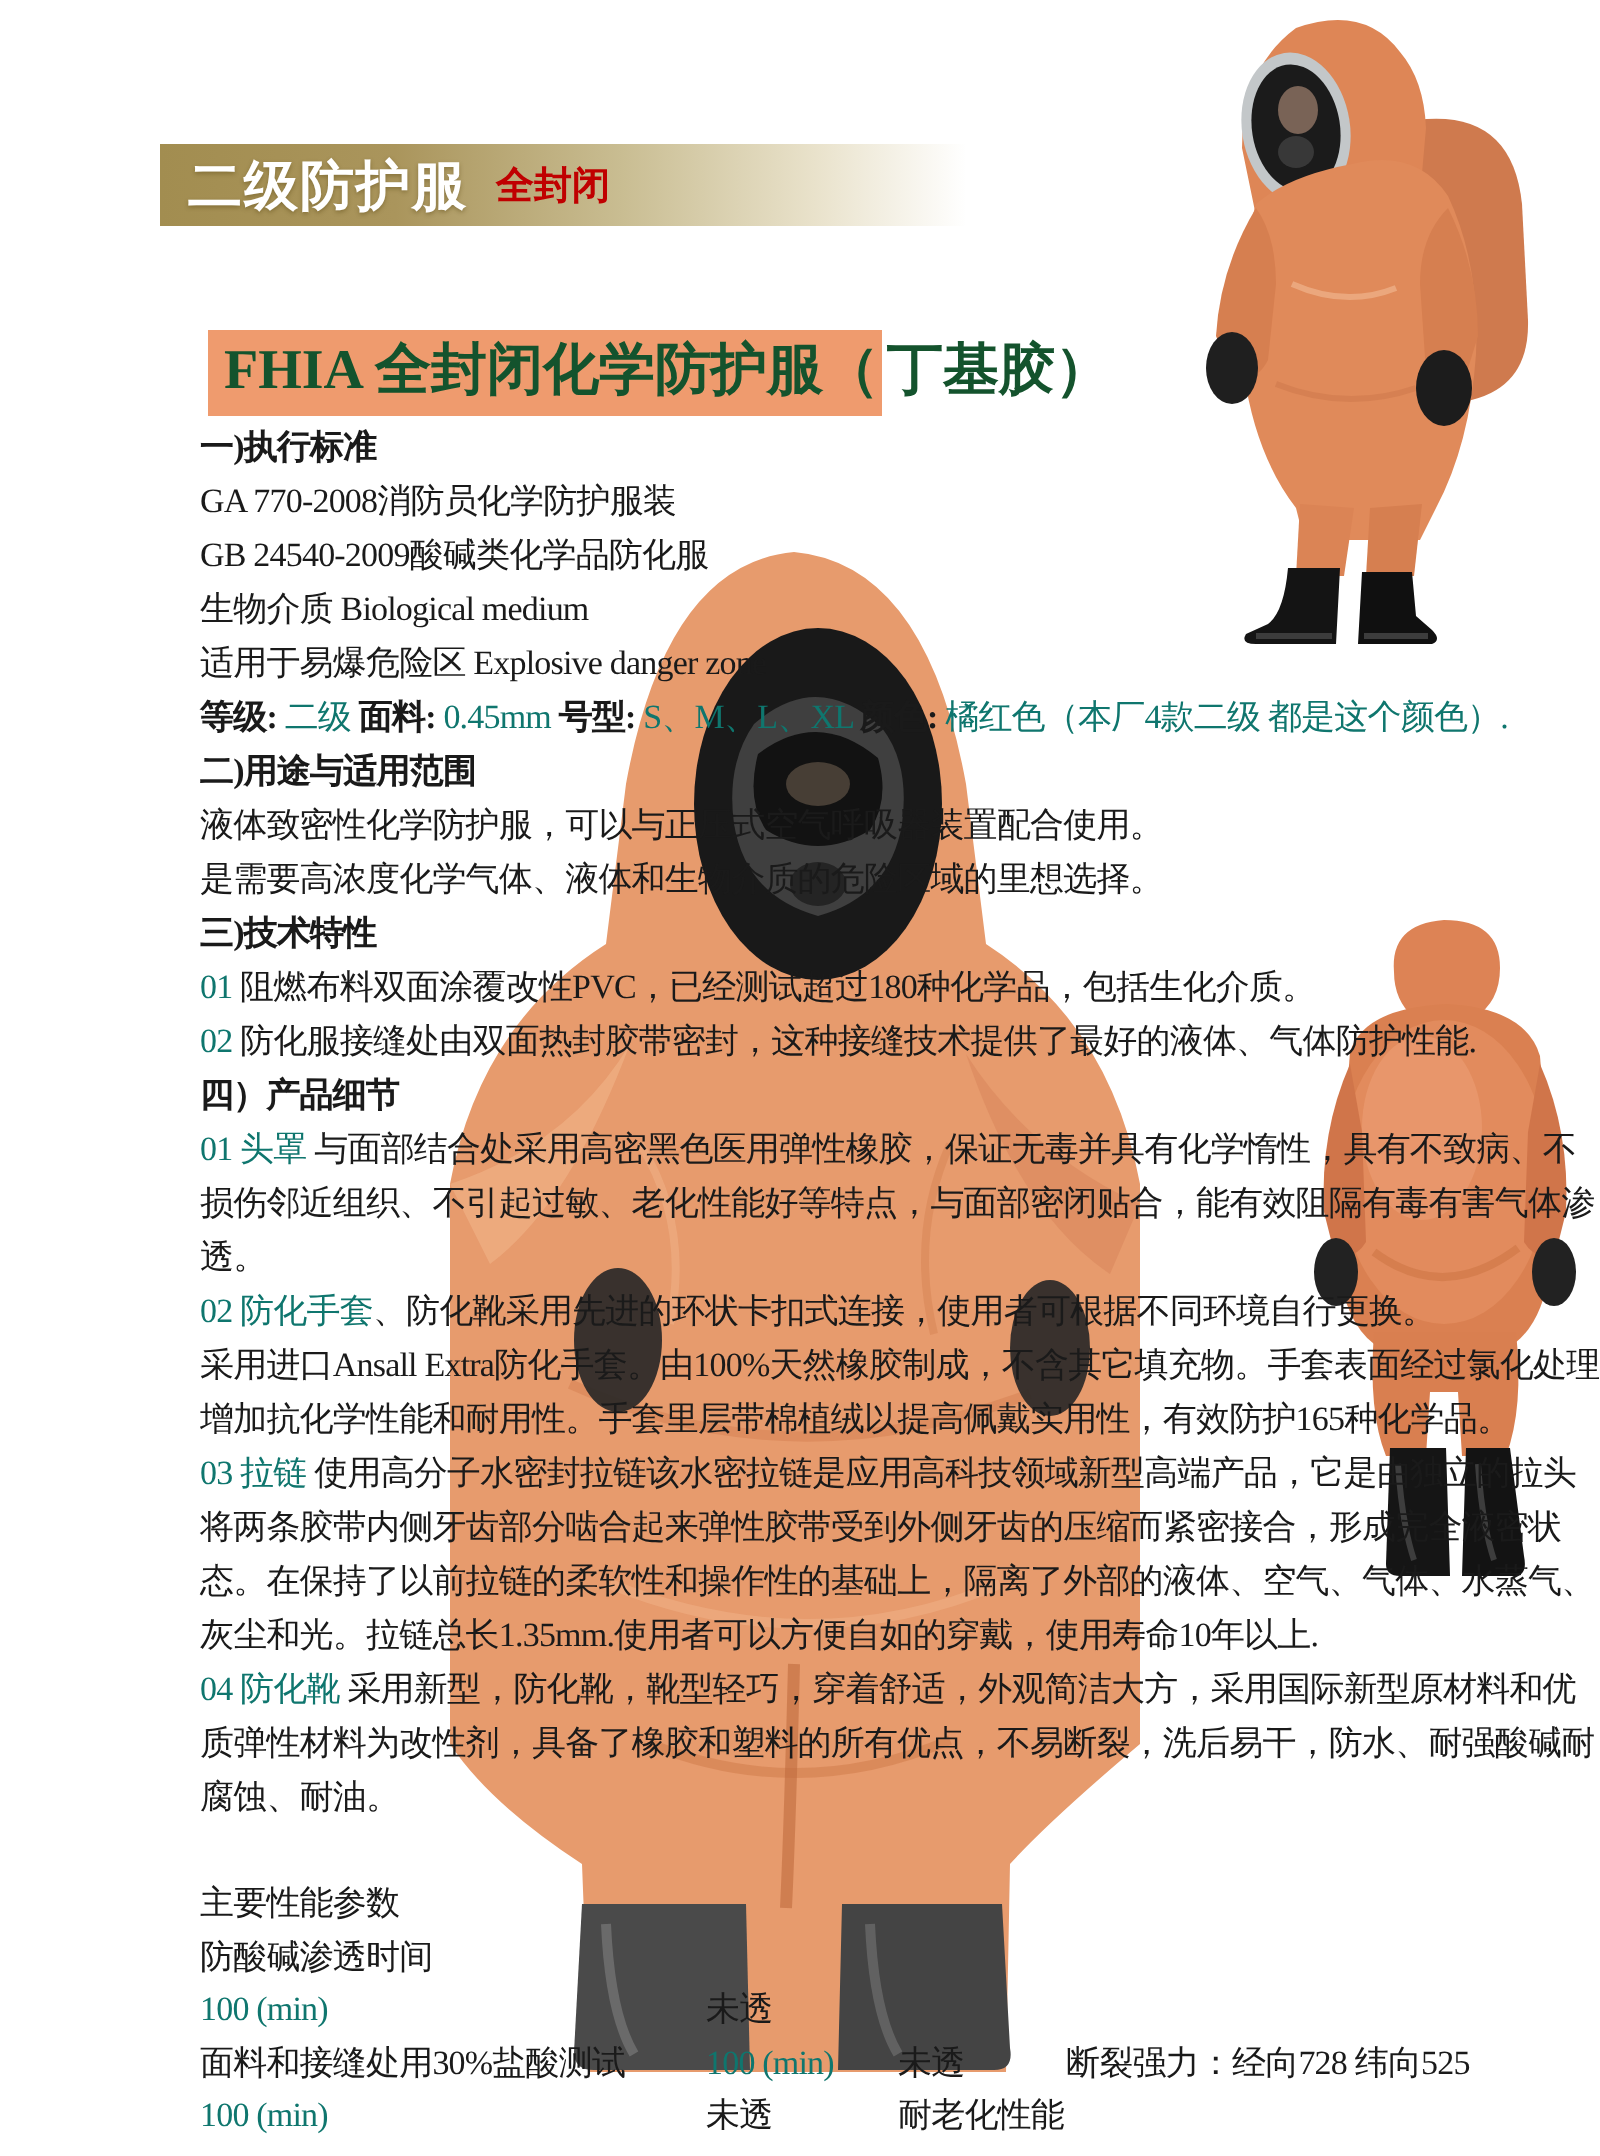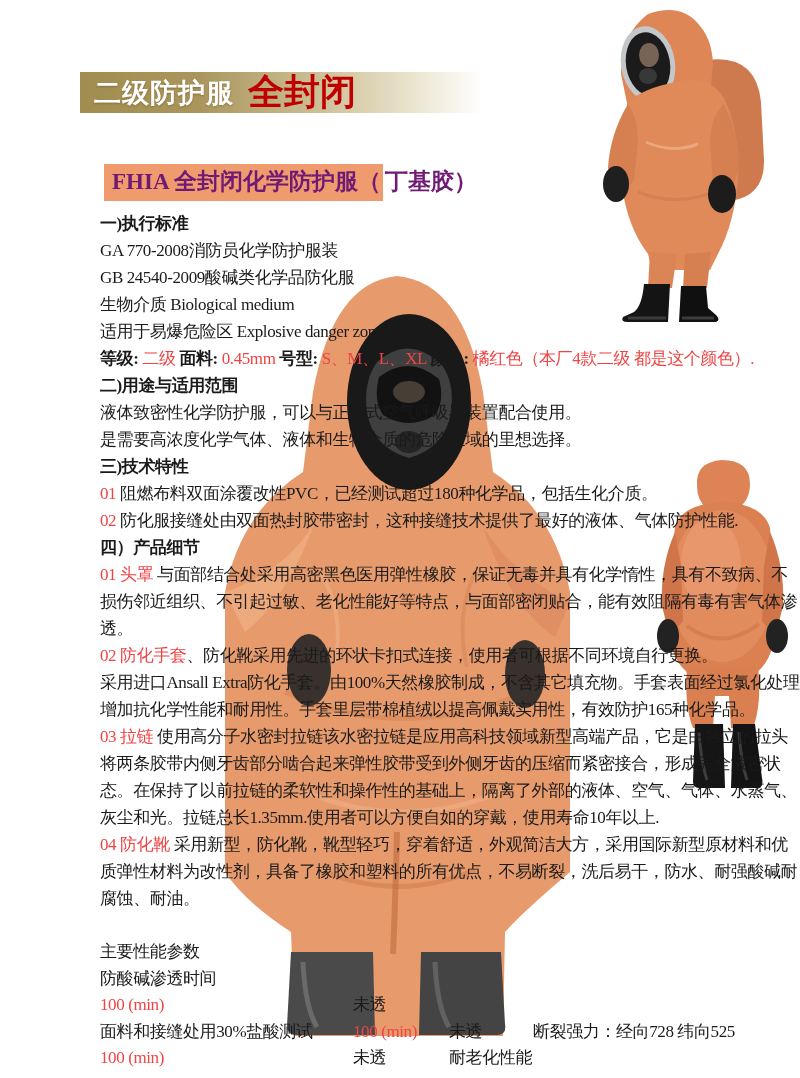--- a/index.html
+++ b/index.html
@@ -15,35 +15,35 @@
   .img-closeup{left:225px;top:272px;width:345px;height:766px;}
   .img-back{left:637px;top:456px;width:163px;height:338px;}
 
   
   .banner{
     position:absolute;left:80px;top:72px;width:420px;height:41px;z-index:3;
     display:flex;align-items:center;padding-left:14px;
     background:linear-gradient(90deg,#a28d50 0%,#aa955c 28%,#c9bd92 55%,#e9e2cb 78%,#ffffff 96%);
   }
   .banner-main{color:#ffffff;font-size:27px;font-weight:bold;letter-spacing:1px;text-shadow:0 1px 2px rgba(90,70,20,.45);}
-  .banner-accent{color:#c00000;font-size:36px;font-weight:bold;margin-left:14px;}
+  .banner-accent{color:#c00000;font-size:19px;font-weight:bold;margin-left:14px;}
 
   
-  .title{position:absolute;left:104px;top:166px;z-index:3;font-size:23px;font-weight:bold;color:#701a75;white-space:nowrap;}
+  .title{position:absolute;left:104px;top:166px;z-index:3;font-size:28px;font-weight:bold;color:#14532d;white-space:nowrap;}
   .title .hl{background:#ef9b6e;padding:5px 2px 7px 8px;}
   .title .plain{padding-left:2px;}
 
   
   .content{
     position:absolute;left:100px;top:210px;width:704px;z-index:2;
     font-size:17px;line-height:27px;letter-spacing:-0.4px;
   }
   .content p{margin:0;}
   .h{font-weight:bold;}
-  .red{color:#ef4444;}
+  .red{color:#0f766e;}
   .b{font-weight:normal;}
   .lbl{font-weight:bold;}
   .spec-line{white-space:nowrap;}
 
   .perf-head{margin-top:26px !important;}
   .perf-row{display:grid;grid-template-columns:253px 96px 84px auto;line-height:26.5px;}
   .perf-row span{display:block;}
 </style>
 </head>
 <body>

